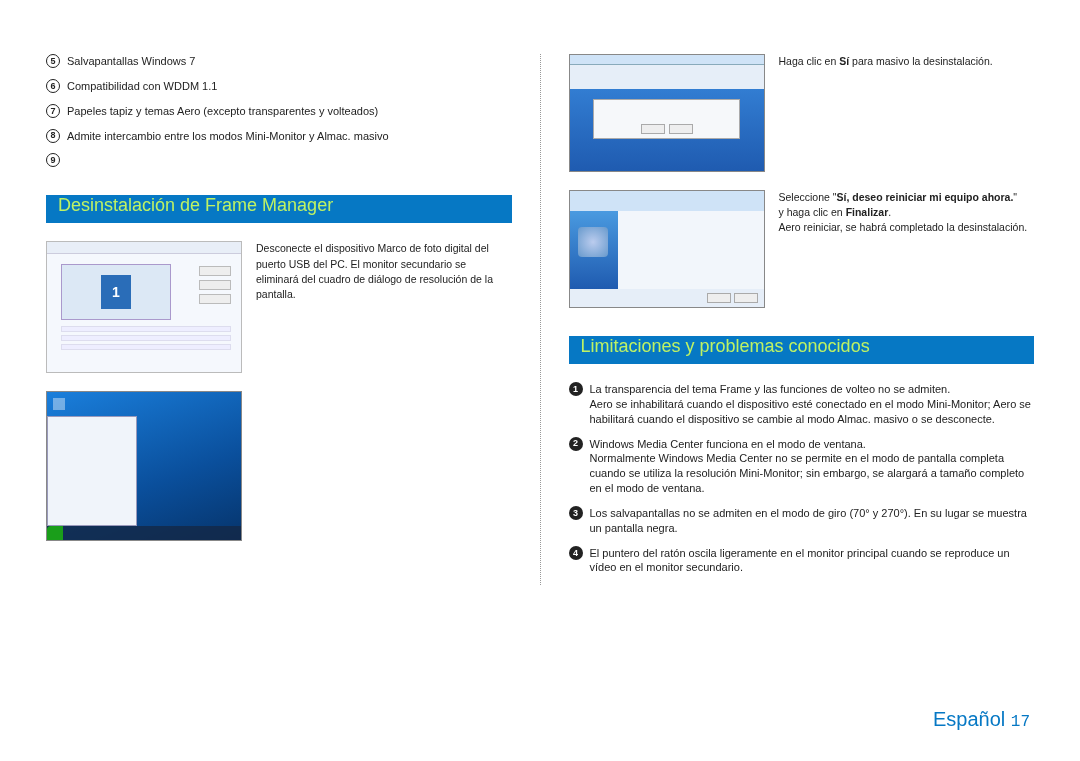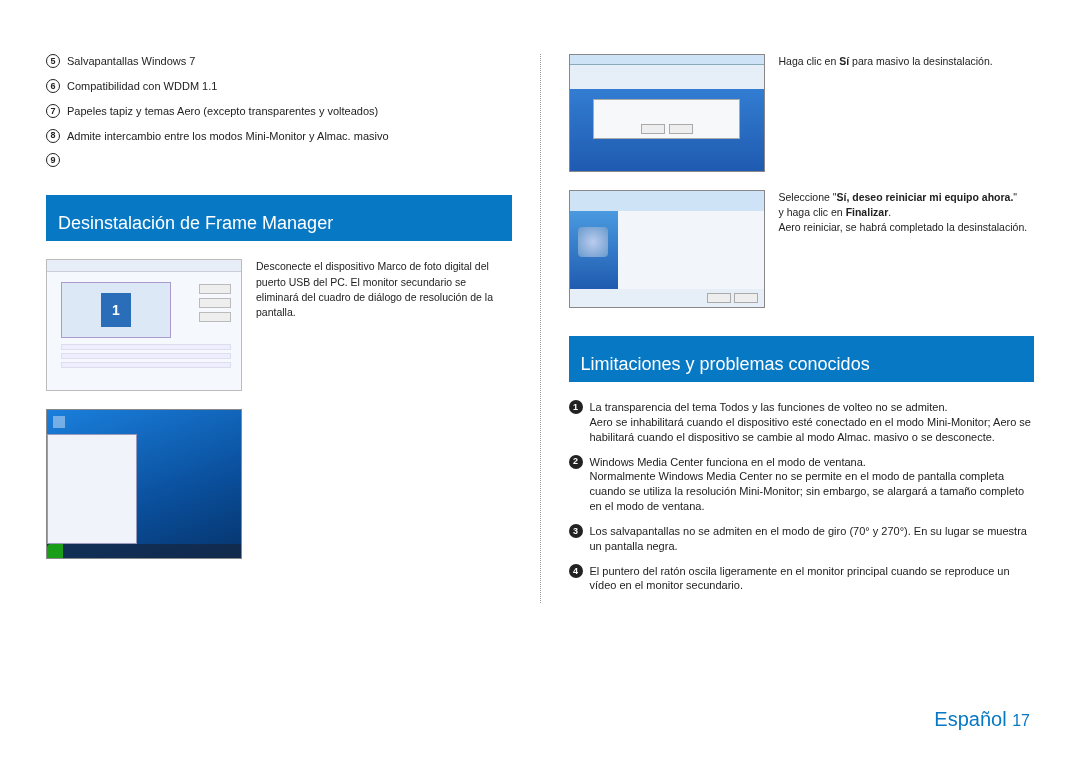--- a/index.html
+++ b/index.html
@@ -47,23 +47,23 @@
     flex-shrink: 0;
     margin-top: 0px;
   }
   .num-circle.white {
     background: #fff;
     color: #222;
     border: 1px solid #222;
   }
   .section-header {
     background: #0678c4;
-    color: #ffffff;
+    color: #bef264;
     font-size: 18px;
-    padding: 18px 12px 7px 12px;
+    padding: 0 12px 7px 12px;
     margin: 28px 0 18px 0;
     font-weight: normal;
   }
   .row {
     display: flex;
     gap: 14px;
     margin-bottom: 18px;
     align-items: flex-start;
   }
   .thumb {
@@ -86,20 +86,21 @@
   .footer {
     position: absolute;
     bottom: 30px;
     right: 50px;
     font-size: 20px;
     color: #0678c4;
   }
   .footer .pg {
     color: #0678c4;
     font-size: 16px;
+    font-family: Liberation Mono, monospace;
   }
   .thumb.desk { background: linear-gradient(160deg,#1a7fdc 0%, #0a4f9c 60%, #06346b 100%); }
   .taskbar { position:absolute; bottom:0; left:0; right:0; height:14px; background: rgba(20,40,70,.8);}
   .start { position:absolute; bottom:0; left:0; width:16px; height:14px; background:#1a9e1a; border-top-left-radius:4px;}
   .deskicons { position:absolute; top:6px; left:6px; display:grid; grid-template-columns: repeat(1,14px); grid-auto-rows:14px; gap:4px;}
   .deskicons i { background: rgba(255,255,255,.4); width:12px; height:12px; display:block;}
   .menu { position:absolute; bottom:14px; left:0; width:90px; height:110px; background:#f0f4fa; border:1px solid #99b; }
   .thumb.dispset { background:#f5f8fd; border:1px solid #bbb; }
   .dispset .topstrip{position:absolute;top:0;left:0;right:0;height:12px;background:#e8eef7;border-bottom:1px solid #ccd;}
   .dispset .monbox{position:absolute; top:22px; left:14px; width:110px; height:56px; background:#dce8f5; border:1px solid #a9c; display:flex; align-items:center; justify-content:center;}
@@ -222,21 +223,21 @@
         <span>y haga clic en </span><strong>Finalizar</strong><span>.</span><br>
         <span>Aero reiniciar, se habrá completado la desinstalación.</span>
       </div>
     </div>
 
     <div class="section-header">Limitaciones y problemas conocidos</div>
 
     <div class="num-list">
       <div class="item">
         <span class="num-circle">1</span>
-        <span><span>La transparencia del tema Todos y las funciones de volteo no se admiten.</span><br><span>Aero se inhabilitará cuando el dispositivo esté conectado en el modo Mini-Monitor; Aero se habilitará cuando el dispositivo se cambie al modo Almac. masivo o se desconecte.</span></span>
+        <span><span>La transparencia del tema Frame y las funciones de volteo no se admiten.</span><br><span>Aero se inhabilitará cuando el dispositivo esté conectado en el modo Mini-Monitor; Aero se habilitará cuando el dispositivo se cambie al modo Almac. masivo o se desconecte.</span></span>
       </div>
       <div class="item">
         <span class="num-circle">2</span>
         <span><span>Windows Media Center funciona en el modo de ventana.</span><br><span>Normalmente Windows Media Center no se permite en el modo de pantalla completa cuando se utiliza la resolución Mini-Monitor; sin embargo, se alargará a tamaño completo en el modo de ventana.</span></span>
       </div>
       <div class="item">
         <span class="num-circle">3</span>
         <span>Los salvapantallas no se admiten en el modo de giro (70° y 270°). En su lugar se muestra un pantalla negra.</span>
       </div>
       <div class="item">

